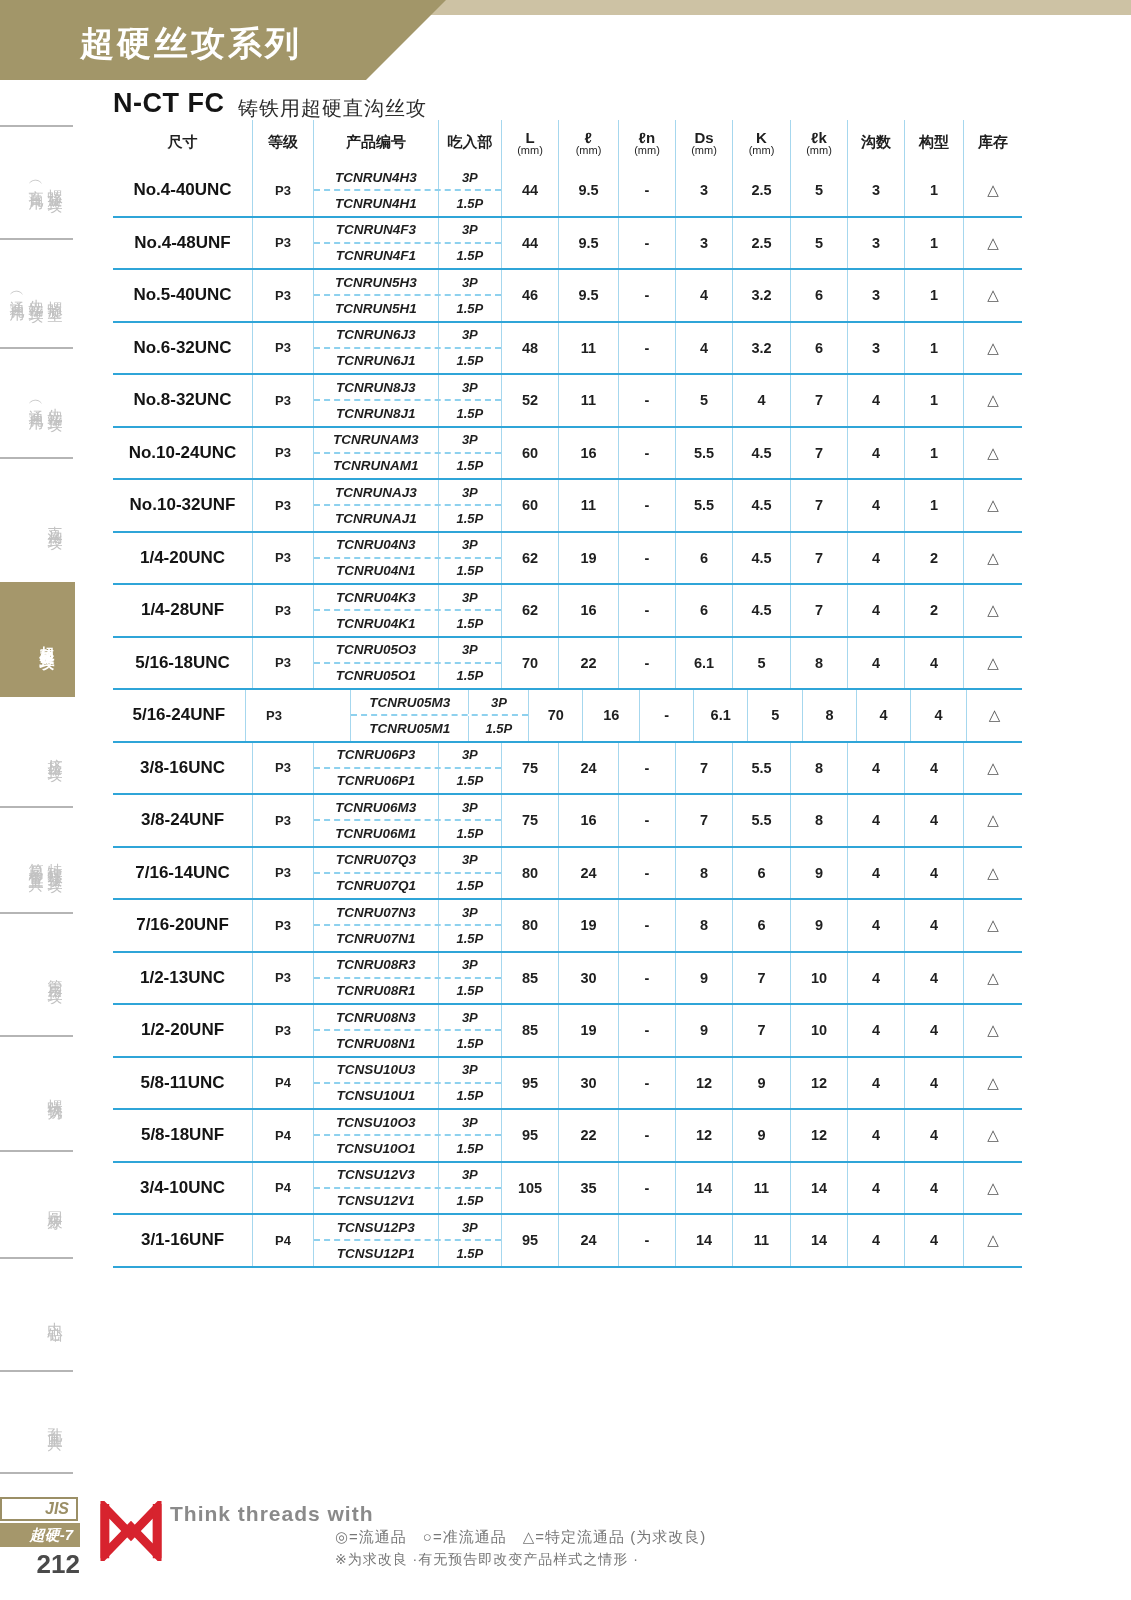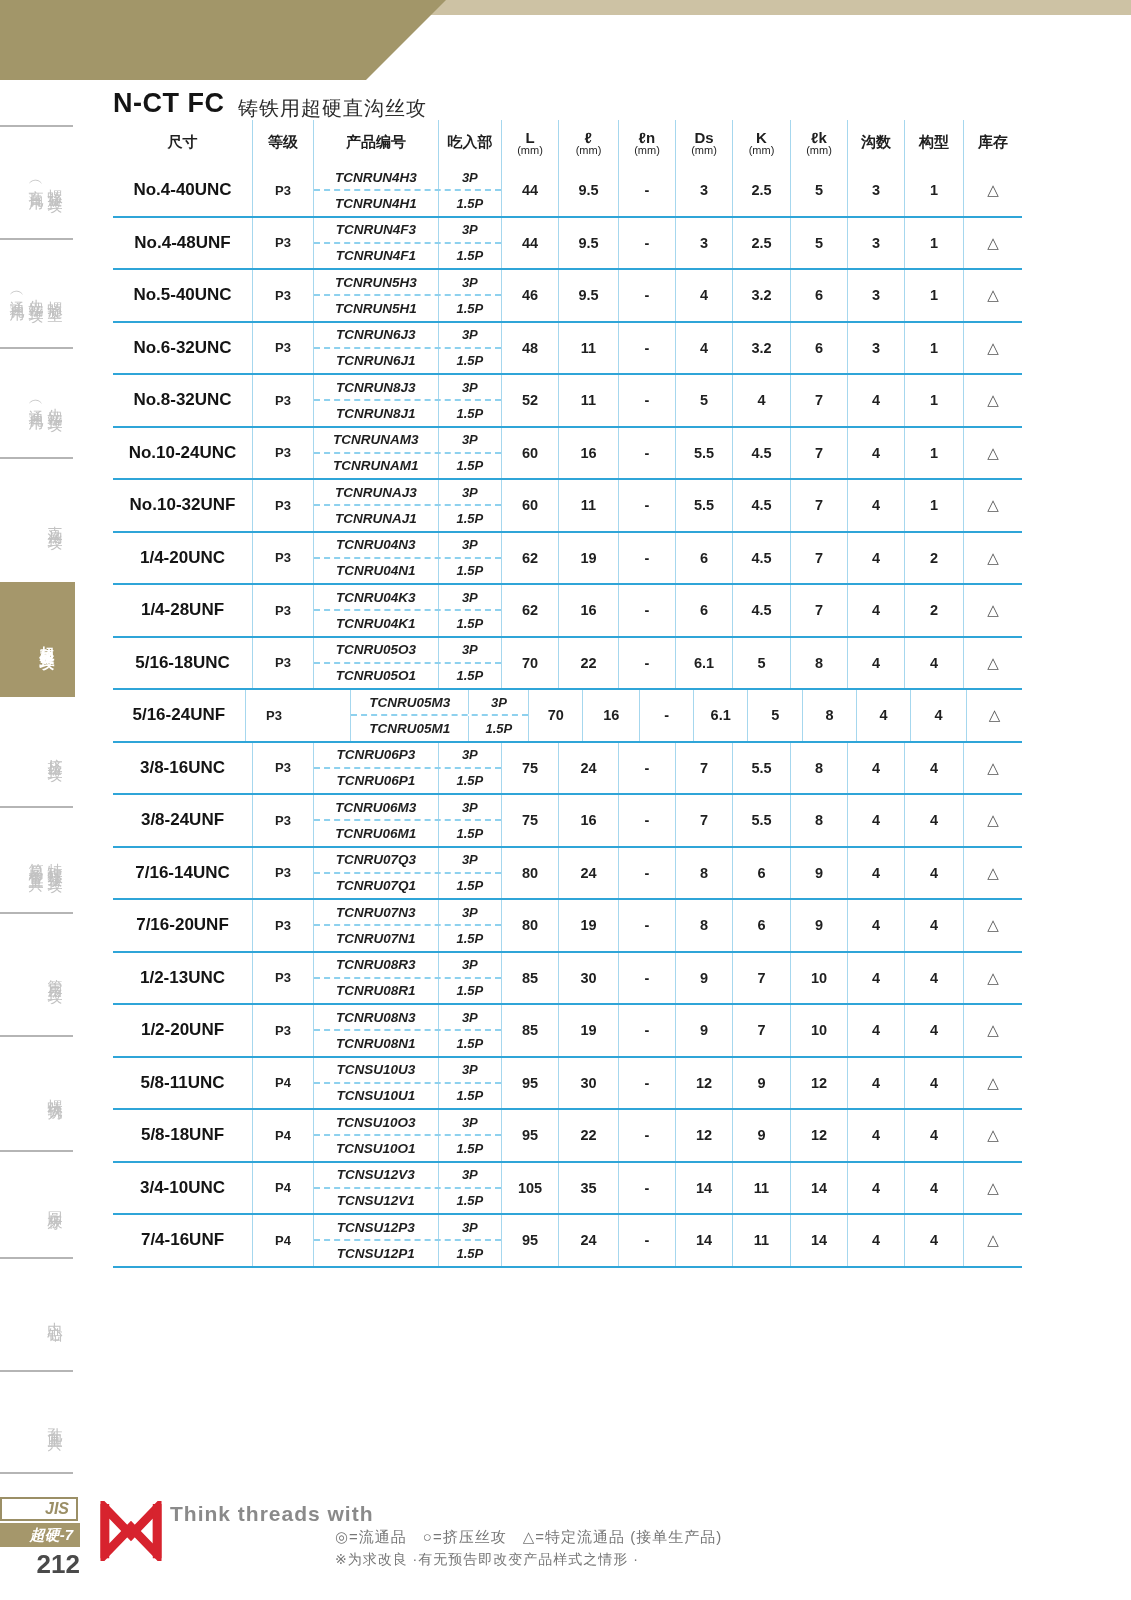--- a/index.html
+++ b/index.html
@@ -123,20 +123,21 @@
     letter-spacing:1px;
   }
 </style>
 </head>
 <body>
 
 <div class="page">
 
   <div class="top-strip"></div>
   <div class="banner"></div>
+  <div class="banner-title">超硬丝攻系列</div>
 
   <div class="model">N-CT FC</div>
   <div class="model-sub">铸铁用超硬直沟丝攻</div>
 
   <div id="sidebar">
       <div class="side-item" style="top: 130px; height: 105px;">
         <span class="line">螺旋丝攻</span>
         <span class="line">（盲孔用）</span>
       </div>
       <div class="side-item" style="top: 243px; height: 100px;">
@@ -699,21 +700,21 @@
     <div class="cell num" style="width: 60px;">35</div>
     <div class="cell num" style="width: 57px;">-</div>
     <div class="cell num" style="width: 57px;">14</div>
     <div class="cell num" style="width: 58px;">11</div>
     <div class="cell num" style="width: 57px;">14</div>
     <div class="cell num" style="width: 57px;">4</div>
     <div class="cell num" style="width: 59px;">4</div>
     <div class="cell stock" style="width: 59px;">△</div>
   </div>
         <div class="row">
-    <div class="cell size" style="width: 139px;">7/4-16UNF</div>
+    <div class="cell size" style="width: 139px;">3/1-16UNF</div>
     <div class="cell grade" style="width: 61px;">P4</div>
     <div class="cell combo" style="width: 188px;">
       <div class="half first">
         <div class="code">TCNSU12P3</div>
         <div class="cham">3P</div>
       </div>
       <div class="half">
         <div class="code">TCNSU12P1</div>
         <div class="cham">1.5P</div>
       </div>
@@ -735,15 +736,15 @@
   <div class="page-tab">超硬-7</div>
   <div class="page-number">212</div>
 
   <div class="logo-mark">
     <svg width="62" height="60" viewBox="0 0 64 60">
       <polyline points="5,58 5,6 32,34 59,6 59,58" fill="none" stroke="#d7232e" stroke-width="9"></polyline>
       <polyline points="5,2 5,54 32,26 59,54 59,2" fill="none" stroke="#d7232e" stroke-width="9"></polyline>
     </svg>
   </div>
   <div class="logo-tagline">Think threads with</div>
-  <div class="legend">◎=流通品　○=挤压丝攻　△=特定流通品 (接单生产品)</div>
+  <div class="legend">◎=流通品　○=准流通品　△=特定流通品 (为求改良)</div>
   <div class="note">※为求改良 ·有无预告即改变产品样式之情形 ·</div>
 </div>
 
 </body></html>

